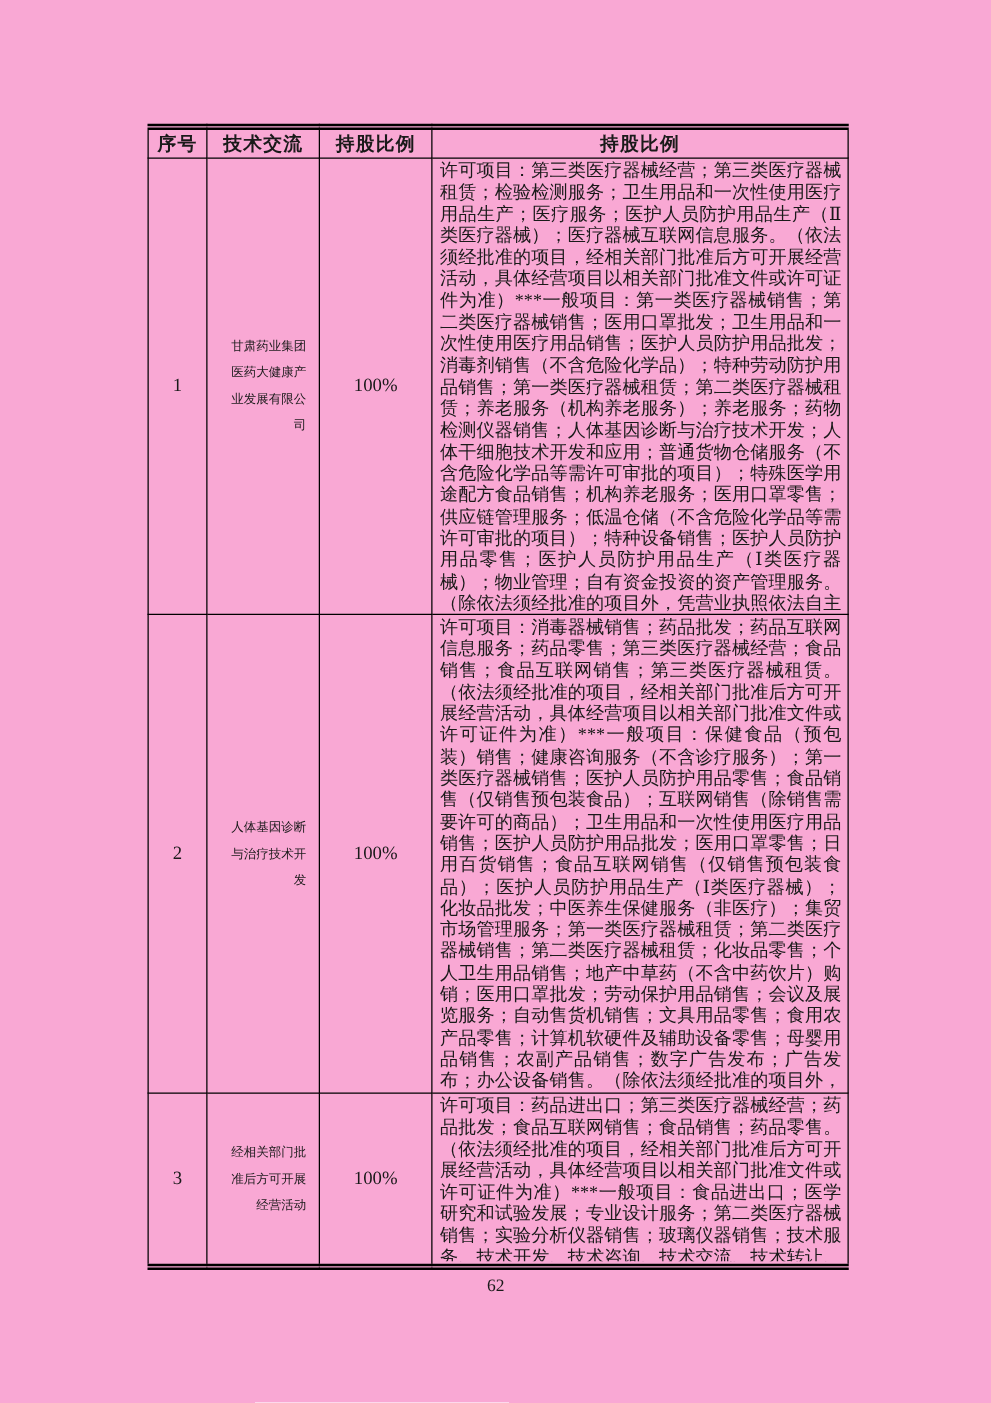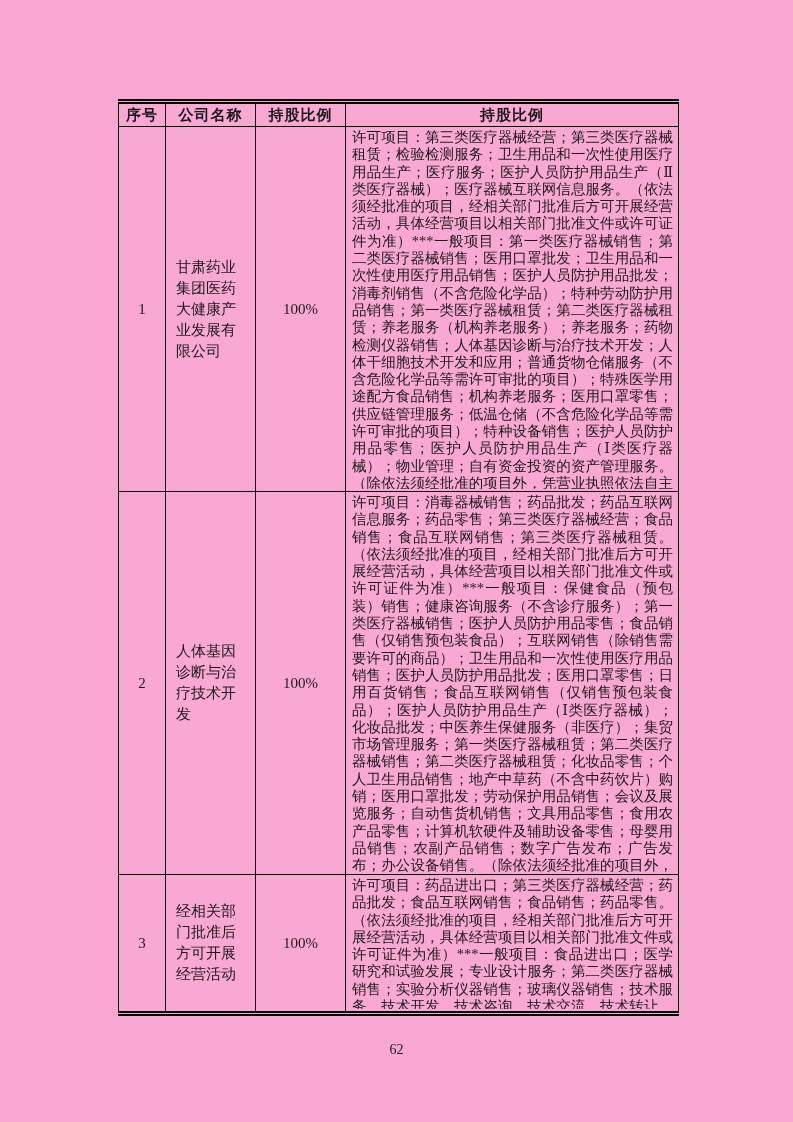--- a/index.html
+++ b/index.html
@@ -37,22 +37,22 @@
   }
   .col-idx   { width:47px; }
   .col-name  { width:90px; }
   .col-ratio { width:90px; }
   .col-scope { width:333px; }
   td.cell-idx, td.cell-ratio {
     text-align:center;
     font-size:15px;
   }
   td.cell-name {
-    text-align:left;
-    font-size:15px;
+    text-align:right;
+    font-size:10px;
     line-height:21px;
     padding:0 10px;
   }
   td.cell-scope {
     vertical-align:top;
     padding:2px 5px 2px 6px;
   }
   .scope-text {
     font-size:14.5px;
     line-height:17.3px;
@@ -67,39 +67,38 @@
   tr.row-1 .scope-text { max-height:360px; }
   tr.row-2 .scope-text { max-height:378px; }
   tr.row-3 .scope-text { max-height:132px; }
   .page-number {
     position:absolute;
     left:0; top:1022px;
     width:100%;
     text-align:center;
     font-size:14px;
     color:#1a1a1a;
-    margin-top:20px;
   }
 </style>
 </head>
 <body>
 
 <div class="page">
 
   <table class="sub-table">
     <colgroup>
       <col class="col-idx">
       <col class="col-name">
       <col class="col-ratio">
       <col class="col-scope">
     </colgroup>
     <thead>
       <tr>
         <th>序号</th>
-        <th>公司名称</th>
+        <th>技术交流</th>
         <th>持股比例</th>
         <th>持股比例</th>
       </tr>
     </thead>
     <tbody>
       <tr class="row-1">
         <td class="cell-idx">1</td>
         <td class="cell-name">甘肃药业集团医药大健康产业发展有限公司</td>
         <td class="cell-ratio">100%</td>
         <td class="cell-scope">

